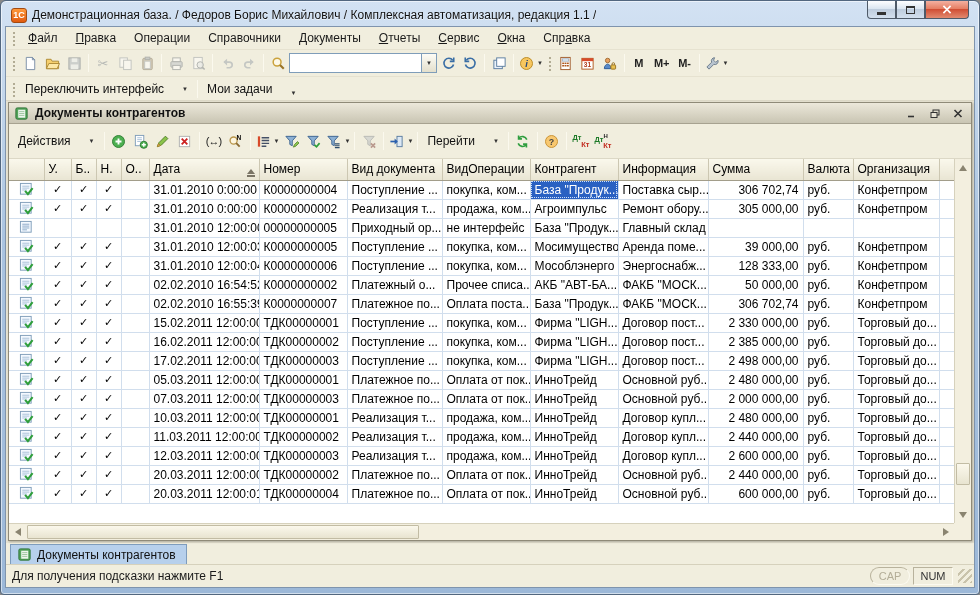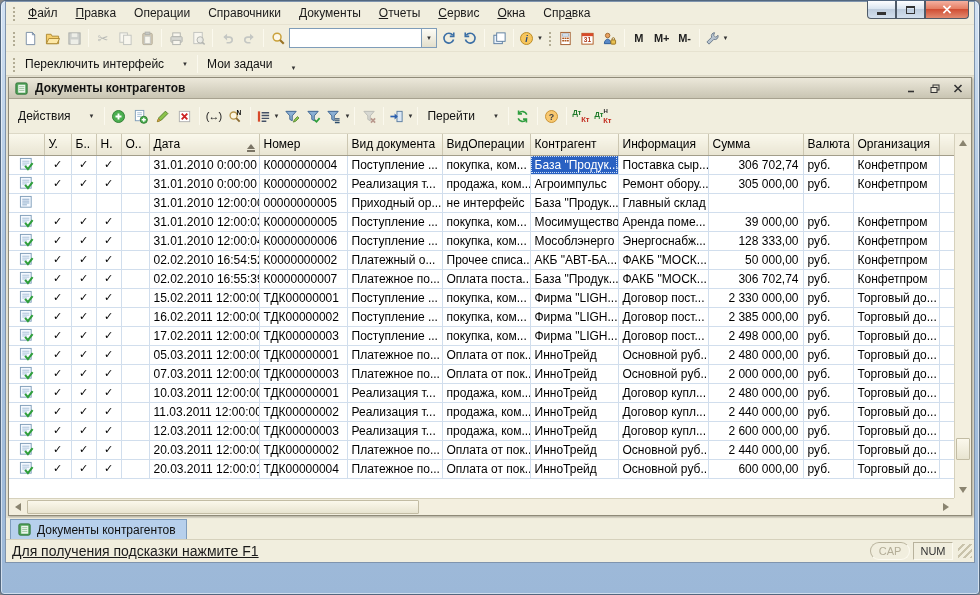--- a/index.html
+++ b/index.html
@@ -82,30 +82,34 @@
   .tri.right{border-left:6px solid #8a8470;margin-right:-3px;}
   .thumb{position:absolute;background:linear-gradient(#fbf8ec,#e8e4d0);border:1px solid #c2bca4;border-radius:1px;}
   .vthumb{left:1px;width:14px;bottom:38px;height:22px;}
   .hthumb{top:1px;height:14px;left:18px;width:392px;}
   
   .tabbar{height:22px;display:flex;align-items:flex-end;padding:2px 4px 0 4px;border-bottom:1px solid #d6d1bc;}
   .tab{display:flex;align-items:center;gap:5px;height:20px;padding:0 10px 0 5px;background:#b7d0ec;
     border:1px solid #7e9cbc;border-bottom:none;font-size:12px;color:#111;}
   .tab .ticon{width:16px;}
   .statusbar{height:22px;display:flex;align-items:center;padding:0 2px 0 6px;gap:3px;}
-  .hint{flex:1;font-size:14px;color:#1a1a1a;text-decoration:underline;}
+  .hint{flex:1;font-size:12px;color:#1a1a1a;}
   .spanel{width:40px;text-align:center;font-size:11px;padding:2px 0;border:1px solid;border-color:#b8b29c #fcfaf0 #fcfaf0 #b8b29c;}
   .spanel.cap{color:#b3ad97;border-radius:9px;}
   .spanel.num{color:#333;}
   .rgrip{width:14px;height:14px;margin-left:2px;background:repeating-linear-gradient(135deg,transparent 0 3px,#c9c3ab 3px 5px);}
 </style>
 </head>
 <body>
 
 <div class="frame">
+  <div class="titlebar">
+    <span class="applogo">1С</span>
+    <span class="title">Демонстрационная база. / Федоров Борис Михайлович /  Комплексная автоматизация, редакция 1.1 /</span>
+  </div>
   <div class="winbtns">
     <span class="wb min">
         <i class="glyph-min"></i>
       </span>
     <span class="wb max">
         <i class="glyph-max"></i>
       </span>
     <span class="wb close">
         <svg viewBox="0 0 10 10">
           <path d="M1 1l8 8M9 1l-8 8" stroke="#fff" stroke-width="1.8"></path>

